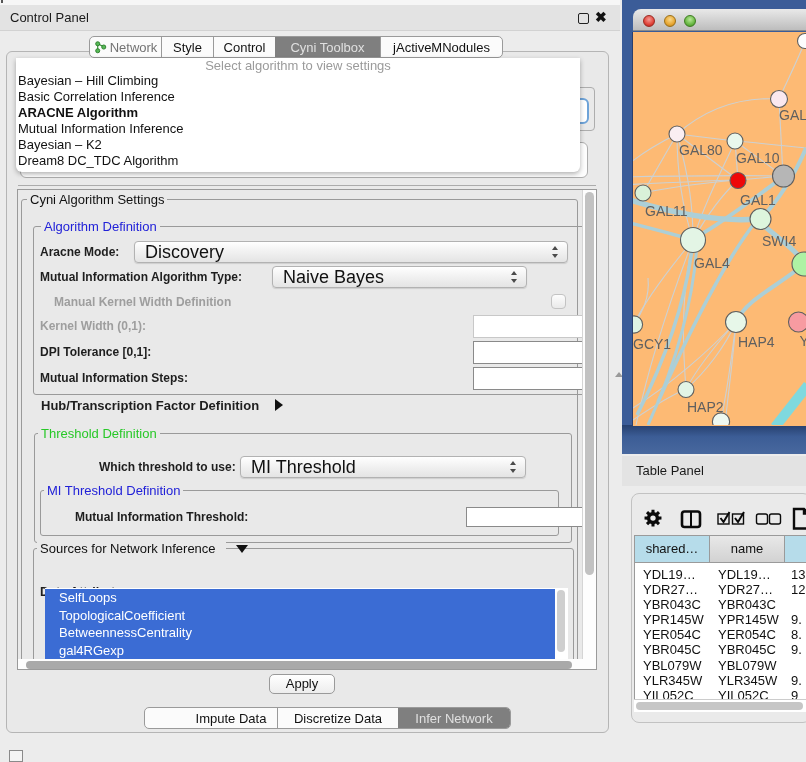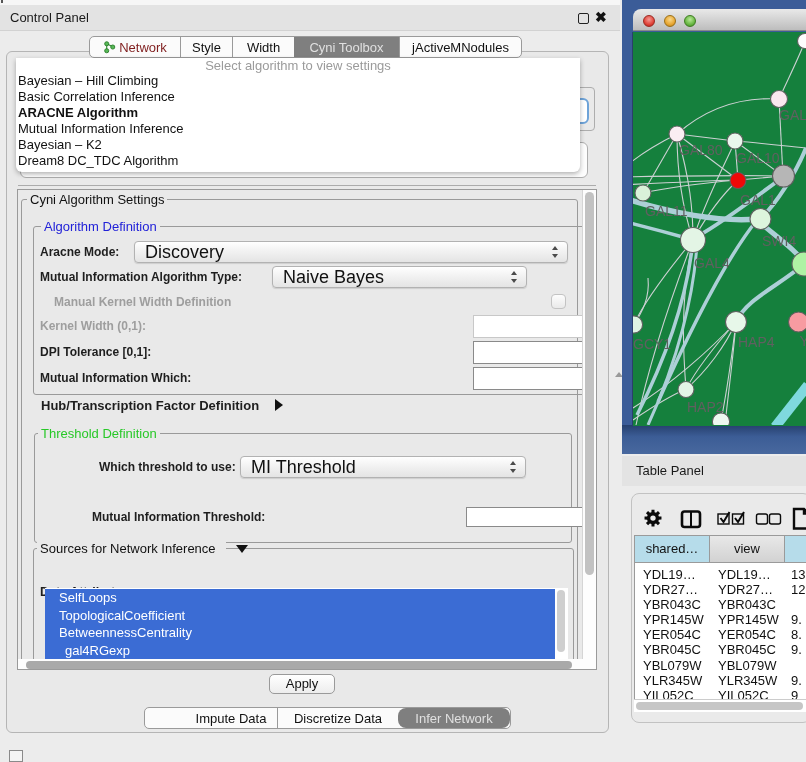--- a/index.html
+++ b/index.html
@@ -34,30 +34,30 @@
 <div class="abs" style="left:0;top:0;width:620px;height:5px;background:#f6f6f6;"></div>
 <div class="abs" style="left:0;top:5px;width:620px;height:26px;background:#e3e3e3;border-bottom:1px solid #d2d2d2;"></div>
 <div class="abs" style="left:1px;top:0;width:2px;height:3px;background:#555;"></div>
 <div class="abs" style="left:10px;top:5px;height:26px;line-height:26px;font-size:13px;color:#1a1a1a;">Control Panel</div>
 <div class="abs" style="left:578px;top:13px;width:11px;height:11px;border:1.5px solid #222;border-radius:2px;"></div>
 <div class="abs" style="left:595px;top:9px;width:16px;height:18px;font-size:14px;font-weight:bold;color:#111;">✖</div>
 
 <div class="abs" style="left:6px;top:51px;width:603px;height:682px;border:1px solid #b5b5b5;border-radius:6px;background:#e9e9e9;"></div>
 
 <div id="toptabs" class="abs" style="left:89px;top:36px;height:22px;background:#fbfbfb;border:1px solid #9a9a9a;border-radius:5px;display:flex;overflow:hidden;">
-  <div style="width:91px;display:flex;align-items:center;justify-content:center;font-size:13px;color:#7f1d1d;border-right:1px solid #9a9a9a;">
+  <div style="width:72px;display:flex;align-items:center;justify-content:center;font-size:13px;color:#737373;border-right:1px solid #9a9a9a;">
     <svg width="13" height="13" viewBox="0 0 14 14" style="margin-right:3px;">
       <line x1="4" y1="3" x2="10" y2="6" stroke="#2e8b2e" stroke-width="1.2"></line>
       <line x1="4" y1="3" x2="4" y2="10" stroke="#2e8b2e" stroke-width="1.2"></line>
       <circle cx="4" cy="3" r="2.2" fill="#57b957" stroke="#2b7d2b"></circle>
       <circle cx="10.5" cy="6.5" r="2.2" fill="#57b957" stroke="#2b7d2b"></circle>
       <circle cx="4" cy="10.5" r="2.2" fill="#57b957" stroke="#2b7d2b"></circle>
     </svg>Network</div>
   <div style="width:52px;display:flex;align-items:center;justify-content:center;font-size:13px;color:#111;border-right:1px solid #9a9a9a;">Style</div>
-  <div style="width:61px;display:flex;align-items:center;justify-content:center;font-size:13px;color:#111;">Width</div>
+  <div style="width:61px;display:flex;align-items:center;justify-content:center;font-size:13px;color:#111;">Control</div>
   <div style="width:105px;display:flex;align-items:center;justify-content:center;font-size:13px;color:#e0e0e0;background:#7f7f7f;">Cyni Toolbox</div>
   <div style="width:122px;display:flex;align-items:center;justify-content:center;font-size:13px;color:#111;border-left:1px solid #9a9a9a;">jActiveMNodules</div>
 </div>
 
 <div class="abs" style="left:20px;top:87px;width:575px;height:44px;border:1px solid #adadad;border-radius:4px;"></div>
 <div class="abs" style="left:26px;top:98px;width:563px;height:26px;border:2px solid #6ea3d8;border-radius:6px;background:#fff;"></div>
 <div class="abs" style="left:20px;top:142px;width:568px;height:35.5px;border:1px solid #adadad;border-radius:6px;background:#fdfdfd;"></div>
 
 <div class="abs" style="left:18px;top:185px;width:578px;height:1px;background:#ababab;"></div>
 <div class="abs" style="left:17px;top:189px;width:580px;height:481px;border:1px solid #9a9a9a;background:#e9e9e9;"></div>
@@ -86,59 +86,62 @@
   <div class="combo" style="left:254px;top:79px;width:255px;height:22px;">
         <span class="tx">Naive Bayes</span>
         <span class="arr"></span>
       </div>
   <div class="lbl dis" style="position:absolute;left:36px;top:108px;">Manual Kernel Width Definition</div>
   <div class="abs" style="left:533px;top:107px;width:15px;height:15px;border:1px solid #c3c3c3;border-radius:4px;background:linear-gradient(#fdfdfd,#e9e9e9);"></div>
   <div class="lbl dis" style="position:absolute;left:22px;top:132px;">Kernel Width (0,1):</div>
   <div class="field" style="left:407px;top:128px;width:143px;height:23px;line-height:21px;border-color:#c8c8c8;color:#a2a2a2;">0.0</div>
   <div class="lbl" style="position:absolute;left:22px;top:158px;">DPI Tolerance [0,1]:</div>
   <div class="field" style="left:407px;top:154px;width:143px;height:23px;line-height:21px;">0.0</div>
-  <div class="lbl" style="position:absolute;left:22px;top:184px;">Mutual Information Which:</div>
+  <div class="lbl" style="position:absolute;left:22px;top:184px;">Mutual Information Steps:</div>
   <div class="field" style="left:407px;top:180px;width:143px;height:23px;line-height:21px;">6</div>
 
   <div class="lbl" style="position:absolute;left:23px;top:211px;font-size:13px;">Hub/Transcription Factor Definition</div>
   <div class="abs" style="left:257px;top:212px;width:0;height:0;border-top:6px solid transparent;border-bottom:6px solid transparent;border-left:8px solid #111;"></div>
 
   <div class="group" style="left:16px;top:246px;width:538px;height:110px;">
     <span class="gtitle" style="left:3px;color:#28c828;">Threshold Definition</span>
   </div>
   <div class="lbl" style="position:absolute;left:81px;top:273px;">Which threshold to use:</div>
   <div class="combo" style="left:222px;top:269px;width:286px;height:22px;">
         <span class="tx">MI Threshold</span>
         <span class="arr"></span>
       </div>
 
-  <div class="lbl" style="position:absolute;left:50px;top:323px;padding-left:24px;">Mutual Information Threshold:</div>
+  <div class="group" style="left:22px;top:303px;width:519px;height:46px;">
+    <span class="gtitle" style="left:3px;color:#2121d8;">MI Threshold Definition</span>
+  </div>
+  <div class="lbl" style="position:absolute;left:33px;top:323px;padding-left:24px;">Mutual Information Threshold:</div>
   <div class="field" style="left:400px;top:320px;width:141px;height:20px;line-height:18px;">0.5</div>
 
   <div class="group" style="left:15px;top:361px;width:541px;height:246px;">
     <span class="gtitle" style="left:3px;color:#111;">Sources for Network Inference &nbsp;</span>
   </div>
   <div class="abs" style="left:218px;top:358px;width:0;height:0;border-left:6px solid transparent;border-right:6px solid transparent;border-top:8px solid #111;"></div>
   <div class="lbl" style="position:absolute;left:22px;top:378px;font-size:12.5px;margin-top:20px;">Data Attributes</div>
   <div class="abs" style="left:27px;top:401px;width:523px;height:71px;background:#fff;">
     <div style="position:absolute;left:0;top:1px;width:510px;height:70px;background:#3b6cd4;"></div>
     <div style="position:absolute;left:14px;top:1px;width:496px;height:17.5px;line-height:17.5px;font-size:13px;color:#fff;">SelfLoops</div>
     <div style="position:absolute;left:14px;top:18.5px;width:496px;height:17.5px;line-height:17.5px;font-size:13px;color:#fff;">TopologicalCoefficient</div>
     <div style="position:absolute;left:14px;top:36px;width:496px;height:17.5px;line-height:17.5px;font-size:13px;color:#fff;">BetweennessCentrality</div>
-    <div style="position:absolute;left:20px;top:53.5px;width:496px;height:17.5px;line-height:17.5px;font-size:13px;color:#fff;">gal4RGexp</div>
+    <div style="position:absolute;left:14px;top:53.5px;width:496px;height:17.5px;line-height:17.5px;font-size:13px;color:#fff;">gal4RGexp</div>
     <div style="position:absolute;left:512px;top:2px;width:8px;height:62px;background:#cfcfcf;border-radius:4px;"></div>
   </div>
 </div>
 
 <div class="abs" style="left:269px;top:674px;width:66px;height:20px;border:1px solid #9a9a9a;border-radius:5px;background:linear-gradient(#ffffff,#ededed);text-align:center;line-height:18px;font-size:13px;color:#111;">Apply</div>
 
 <div id="bottabs" class="abs" style="left:144px;top:707px;height:22px;background:#fbfbfb;border:1px solid #9a9a9a;border-radius:5px;display:flex;overflow:hidden;padding-left:40px;">
   <div style="width:93px;display:flex;align-items:center;justify-content:center;font-size:13px;color:#111;border-right:1px solid #9a9a9a;">Impute Data</div>
   <div style="width:120px;display:flex;align-items:center;justify-content:center;font-size:13px;color:#111;">Discretize Data</div>
-  <div style="width:112px;display:flex;align-items:center;justify-content:center;font-size:13px;color:#e0e0e0;background:#7f7f7f;border-radius:8px;">Infer Network</div>
+  <div style="width:112px;display:flex;align-items:center;justify-content:center;font-size:13px;color:#e0e0e0;background:#7f7f7f;">Infer Network</div>
 </div>
 
 <div class="abs" style="left:615px;top:372px;width:0;height:0;border-left:4px solid transparent;border-right:4px solid transparent;border-bottom:5px solid #9a9a9a;"></div>
 
 <div class="abs" style="left:9px;top:750px;width:14px;height:12px;border:1px solid #8a8a8a;background:#f4f4f4;"></div>
 
 <div class="abs" style="left:16px;top:58px;width:564px;height:114px;background:#fff;border-radius:0 0 6px 6px;box-shadow:0 2px 5px rgba(0,0,0,.3);"></div>
 <div class="abs" style="left:16px;top:58px;width:564px;height:16px;text-align:center;font-size:13px;color:#9b9b9b;line-height:15px;">Select algorithm to view settings</div>
 <div class="abs" style="left:18px;top:73px;width:560px;font-size:13px;color:#111;line-height:16.05px;">
 Bayesian – Hill Climbing<br>
@@ -151,21 +154,21 @@
 
 <div class="abs" style="left:622px;top:0;width:184px;height:454px;background:#3b5c98;"></div>
 <div class="abs" style="left:622px;top:425px;width:184px;height:29px;background:linear-gradient(#26406e,#3c5d96 40%,#48689e);"></div>
 
 <div class="abs" style="left:633px;top:9px;width:173px;height:22px;border-radius:8px 0 0 0;background:linear-gradient(#e9e9e9,#bdbdbd);border-bottom:1px solid #8a8a8a;"></div>
 <div class="abs" style="left:643px;top:15px;width:12px;height:12px;border-radius:50%;background:radial-gradient(circle at 50% 35%,#f49a94,#e0443a 60%,#b01b12);border:0.5px solid #9a2a22;"></div>
 <div class="abs" style="left:663.5px;top:15px;width:12px;height:12px;border-radius:50%;background:radial-gradient(circle at 50% 35%,#f8d88a,#e8a733 60%,#b97a15);border:0.5px solid #9a7018;"></div>
 <div class="abs" style="left:683.5px;top:15px;width:12px;height:12px;border-radius:50%;background:radial-gradient(circle at 50% 35%,#b8e898,#6ab844 60%,#3d8a1e);border:0.5px solid #3e7c22;"></div>
 
 <div class="abs" style="left:632px;top:32px;width:1px;height:393px;background:#2a3f6d;"></div>
-<div class="abs" style="left:633px;top:32px;width:173px;height:394px;background:#15803d;overflow:hidden;">
+<div class="abs" style="left:633px;top:32px;width:173px;height:394px;background:#fdba74;overflow:hidden;">
 <svg width="173" height="393" viewBox="633 32 173 393">
   <g fill="none" stroke="#ccd1d3" stroke-width="1.1">
     <path d="M677,134 C710,105 745,97 779,99"></path>
     <path d="M677,134 C655,145 640,155 630,163"></path>
     <path d="M779,99 C790,75 800,55 805,41"></path>
     <path d="M779,99 L783,176"></path>
     <path d="M620,185 C660,183 700,181 738,180"></path>
     <path d="M620,177 C680,176 730,175 783,176"></path>
     <path d="M677,134 L738,180"></path>
     <path d="M677,134 L735,141"></path>
@@ -254,21 +257,21 @@
     <path d="M95,13 l3,4 6,-10" stroke-width="2"></path>
     <rect x="116.5" y="9" width="11" height="10" rx="2"></rect>
     <rect x="129.5" y="9" width="11" height="10" rx="2"></rect>
   </g>
   <path d="M154,4 h10 l4.5,4.5 v15 h-14.5 z M164,4 v4.5 h4.5" fill="none" stroke="#0a0a0a" stroke-width="2.4"></path>
 </svg>
 
 <div class="abs" style="left:634px;top:535px;width:177px;height:177px;background:#fff;border:1px solid #9a9a9a;border-right:none;overflow:hidden;">
   <div style="position:absolute;left:0;top:0;height:27px;width:100%;display:flex;border-bottom:1px solid #9a9a9a;">
     <div style="width:75px;background:#b6dcea;border-right:1px solid #9a9a9a;text-align:center;line-height:26px;font-size:13px;color:#111;">shared…</div>
-    <div style="width:75px;background:linear-gradient(#e8e8e8,#d2d2d2);border-right:1px solid #9a9a9a;text-align:center;line-height:26px;font-size:13px;color:#111;">view</div>
+    <div style="width:75px;background:linear-gradient(#e8e8e8,#d2d2d2);border-right:1px solid #9a9a9a;text-align:center;line-height:26px;font-size:13px;color:#111;">name</div>
     <div style="flex:1;background:#b6dcea;"></div>
   </div>
   <div id="rows" style="position:absolute;left:0;top:30.5px;width:100%;font-size:13px;color:#111;">
         <div style="display:flex;height:15.2px;line-height:15.2px;">
           <div style="width:75px;padding-left:8px;">YDL19…</div>
           <div style="width:75px;padding-left:8px;">YDL19…</div>
           <div style="flex:1;padding-left:6px;">13</div>
         </div>
         <div style="display:flex;height:15.2px;line-height:15.2px;">
           <div style="width:75px;padding-left:8px;">YDR27…</div>

